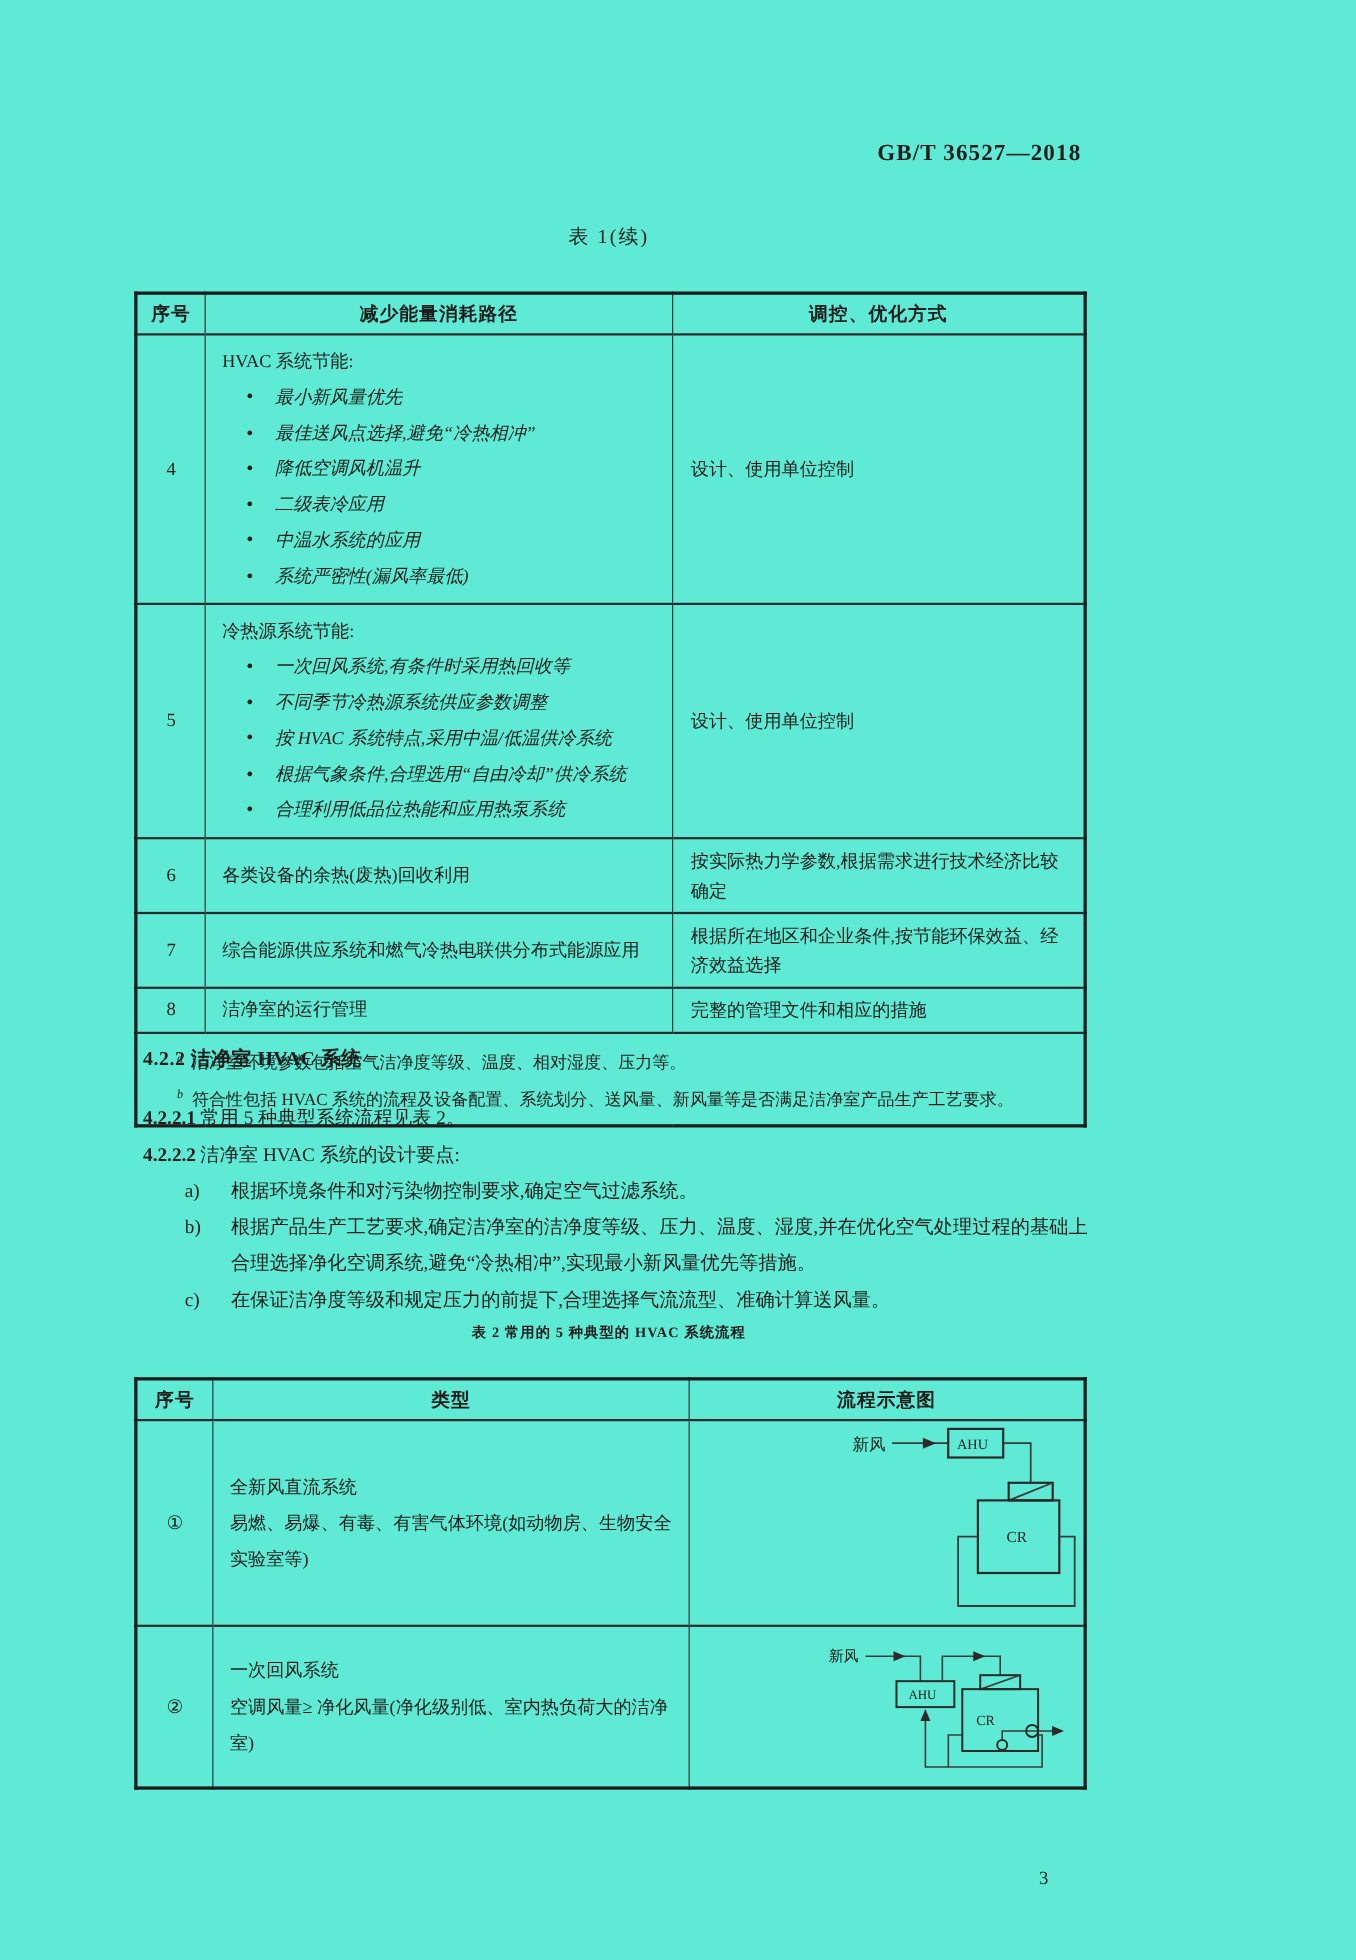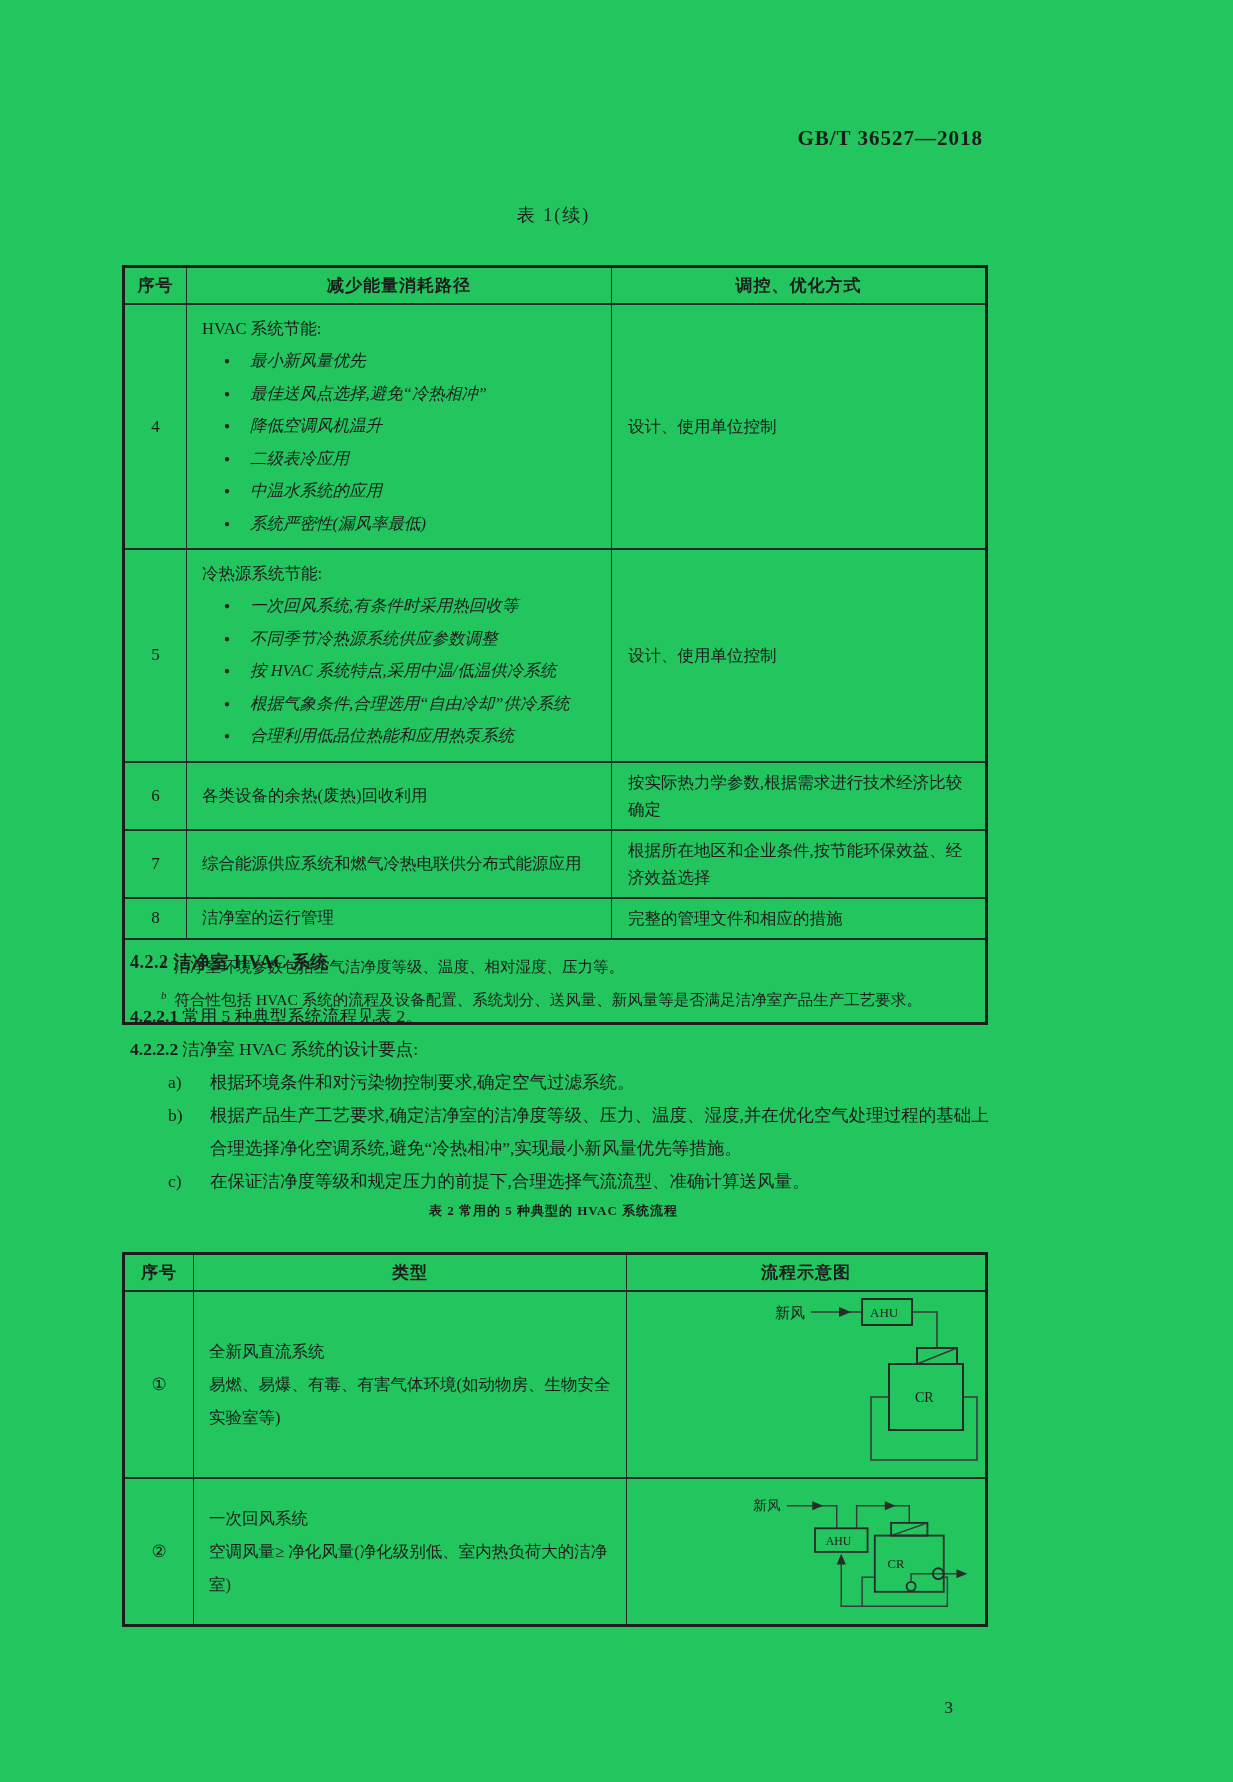--- a/index.html
+++ b/index.html
@@ -1,17 +1,17 @@
 <!DOCTYPE html>
 <html><head>
 <meta charset="utf-8">
 <style>
   html,body{margin:0;padding:0;background:#ffffff;}
   .page{
-    position:relative;width:1233px;height:1782px;background:#22c55e;
+    position:relative;width:1233px;height:1782px;background:#5eead4;
     font-family:"Liberation Serif","DejaVu Serif",serif;color:#1c1c1c;
     overflow:hidden;
   }
   .header-code{
     position:absolute;top:126px;right:250px;
     font-size:21px;font-weight:bold;letter-spacing:1px;
   }
   .t1-title{
     position:absolute;top:203px;left:122px;width:863px;text-align:center;
     font-size:18px;font-weight:normal;letter-spacing:2px;

